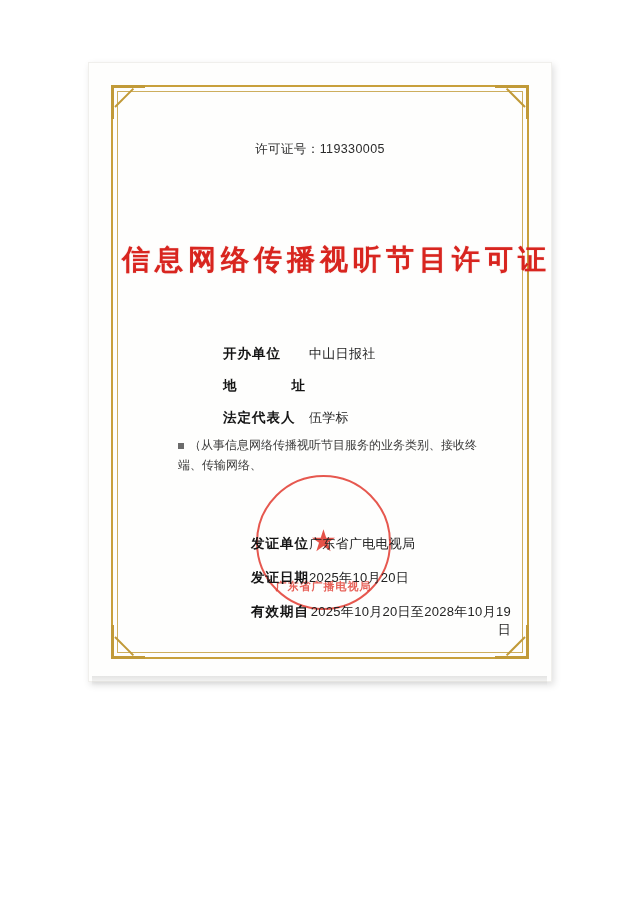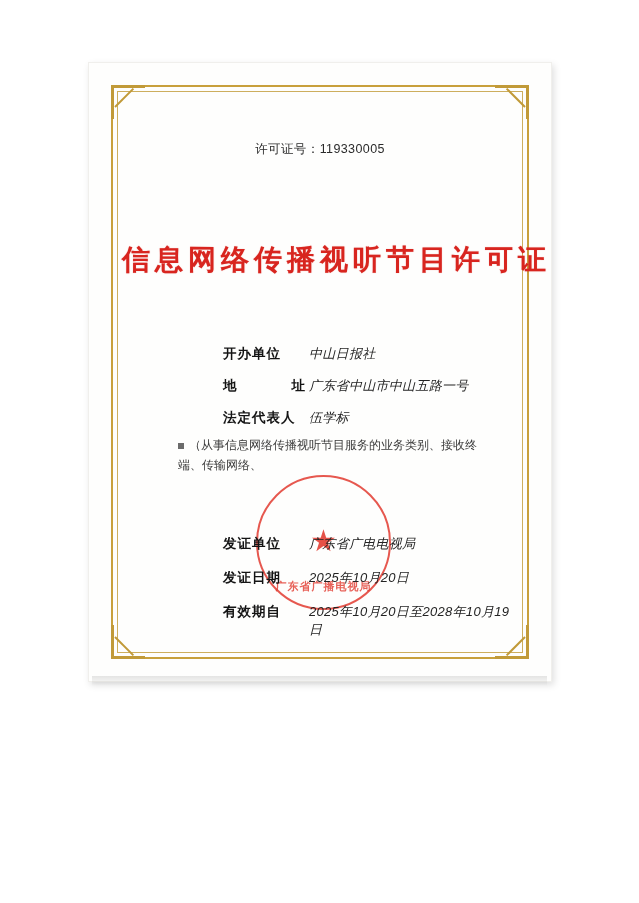--- a/index.html
+++ b/index.html
@@ -130,21 +130,20 @@
   .field-label.spaced {
     display: flex;
     justify-content: space-between;
     padding-right: 3px;
     box-sizing: border-box;
   }
   .field-value {
     font-size: 13px;
     color: #232323;
     letter-spacing: 0.3px;
-    font-style: italic;
   }
 
   
   #note {
     position: absolute;
     left: 89px;
     top: 373px;
     right: 55px;
     font-size: 12px;
     line-height: 1.65;
@@ -162,21 +161,21 @@
     margin-left: 11px;
   }
 
   
   #issue {
     position: absolute;
     left: 89px;
     top: 472px;
     right: 40px;
   }
-  #issue .field-row { margin-bottom: 16px; }
+  #issue .field-row { margin-bottom: 16px; text-align: right; }
 
   
   #seal {
     position: absolute;
     left: 167px;
     top: 412px;
     width: 135px;
     height: 135px;
     pointer-events: none;
   }
@@ -248,21 +247,20 @@
       <div class="field-row">
         <div class="field-label">开办单位</div>
         <div class="field-value">中山日报社</div>
       </div>
 
       <div class="field-row">
         <div class="field-label spaced">
           <span>地</span>
           <span>址</span>
         </div>
-        <div class="field-value">广东省中山市中山五路一号</div>
       </div>
 
       <div class="field-row">
         <div class="field-label">法定代表人</div>
         <div class="field-value">伍学标</div>
       </div>
 
     </div>
 
     <div id="note">

